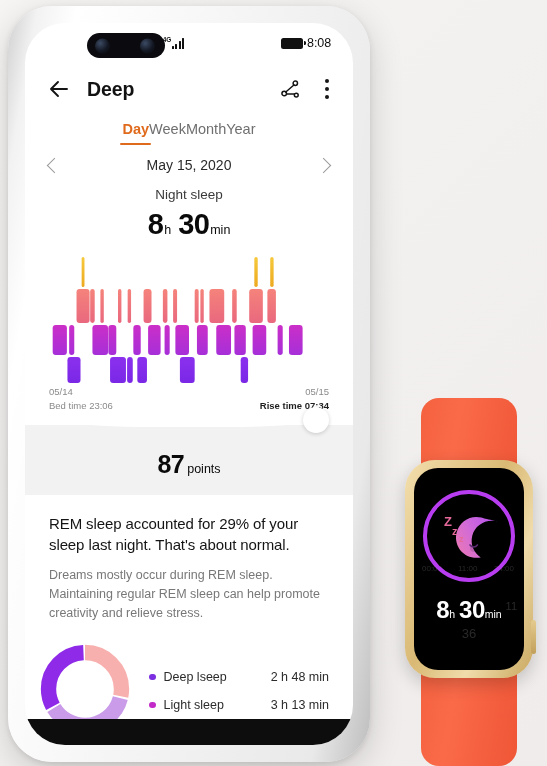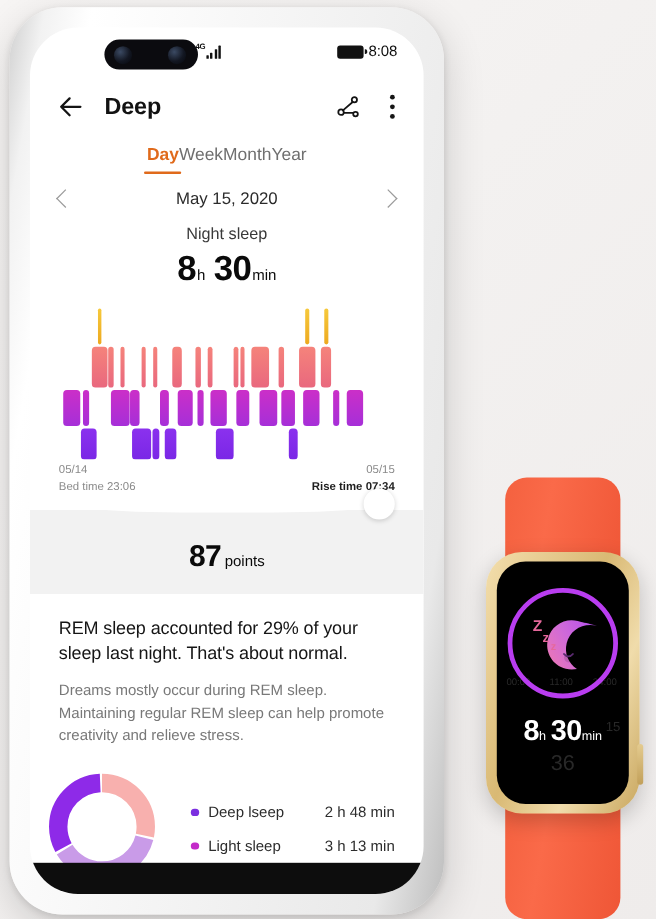--- a/index.html
+++ b/index.html
@@ -160,21 +160,21 @@
 
   
   #insight { padding: 18px 24px 0 24px; }
   #insight-head { font-size:15px; color:#151515; line-height:1.45; letter-spacing:-0.1px;}
   #insight-body { font-size:12.5px; color:#787878; line-height:1.52; margin-top:10px;}
 
   
   #breakdown {
     display:flex; align-items:center;
     padding: 18px 24px 0 12px;
-    gap: 26px;
+    gap: 16px;
   }
   #donut { flex:none; width:96px; height:96px; }
   #bk-list { flex:1; padding-top:4px; }
   .bk-row { display:flex; align-items:center; padding: 7px 0; }
   .bk-dot { width:6.5px; height:6.5px; border-radius:50%; margin-right:8px; flex:none;}
   .bk-name { font-size:12.5px; color:#2c2c2c; }
   .bk-val { margin-left:auto; font-size:12.5px; color:#2c2c2c; }
 
   
   #bottom-fade {
@@ -423,22 +423,22 @@
 
   <div id="watch">
     <div class="band top"></div>
     <div class="band bottom"></div>
     <div id="watch-body">
       <div id="watch-crown"></div>
       <div id="watch-screen">
         <span class="wf-ghost" style="left:8px; top:96px;">00:00</span>
         <span class="wf-ghost" style="left:44px; top:96px;">11:00</span>
         <span class="wf-ghost" style="left:80px; top:96px;">24:00</span>
-        <span class="wf-ghost" style="right:7px; top:132px; font-size:11px;">15</span>
-        <span class="wf-ghost" style="left:50%; transform:translateX(-50%); top:158px; font-size:18px;">36</span>
+        <span class="wf-ghost" style="right:7px; top:132px; font-size:11px;">11</span>
+        <span class="wf-ghost" style="left:50%; transform:translateX(-50%); top:158px; font-size:13px;">36</span>
 
         <div class="ring"></div>
         <svg class="moon-svg" width="64" height="62" viewBox="0 0 64 62">
           <defs>
             <linearGradient id="mg" x1="0" y1="1" x2="1" y2="0">
               <stop offset="0%" stop-color="#f07ab0"></stop>
               <stop offset="50%" stop-color="#d06ad8"></stop>
               <stop offset="100%" stop-color="#b450ee"></stop>
             </linearGradient>
           </defs>

